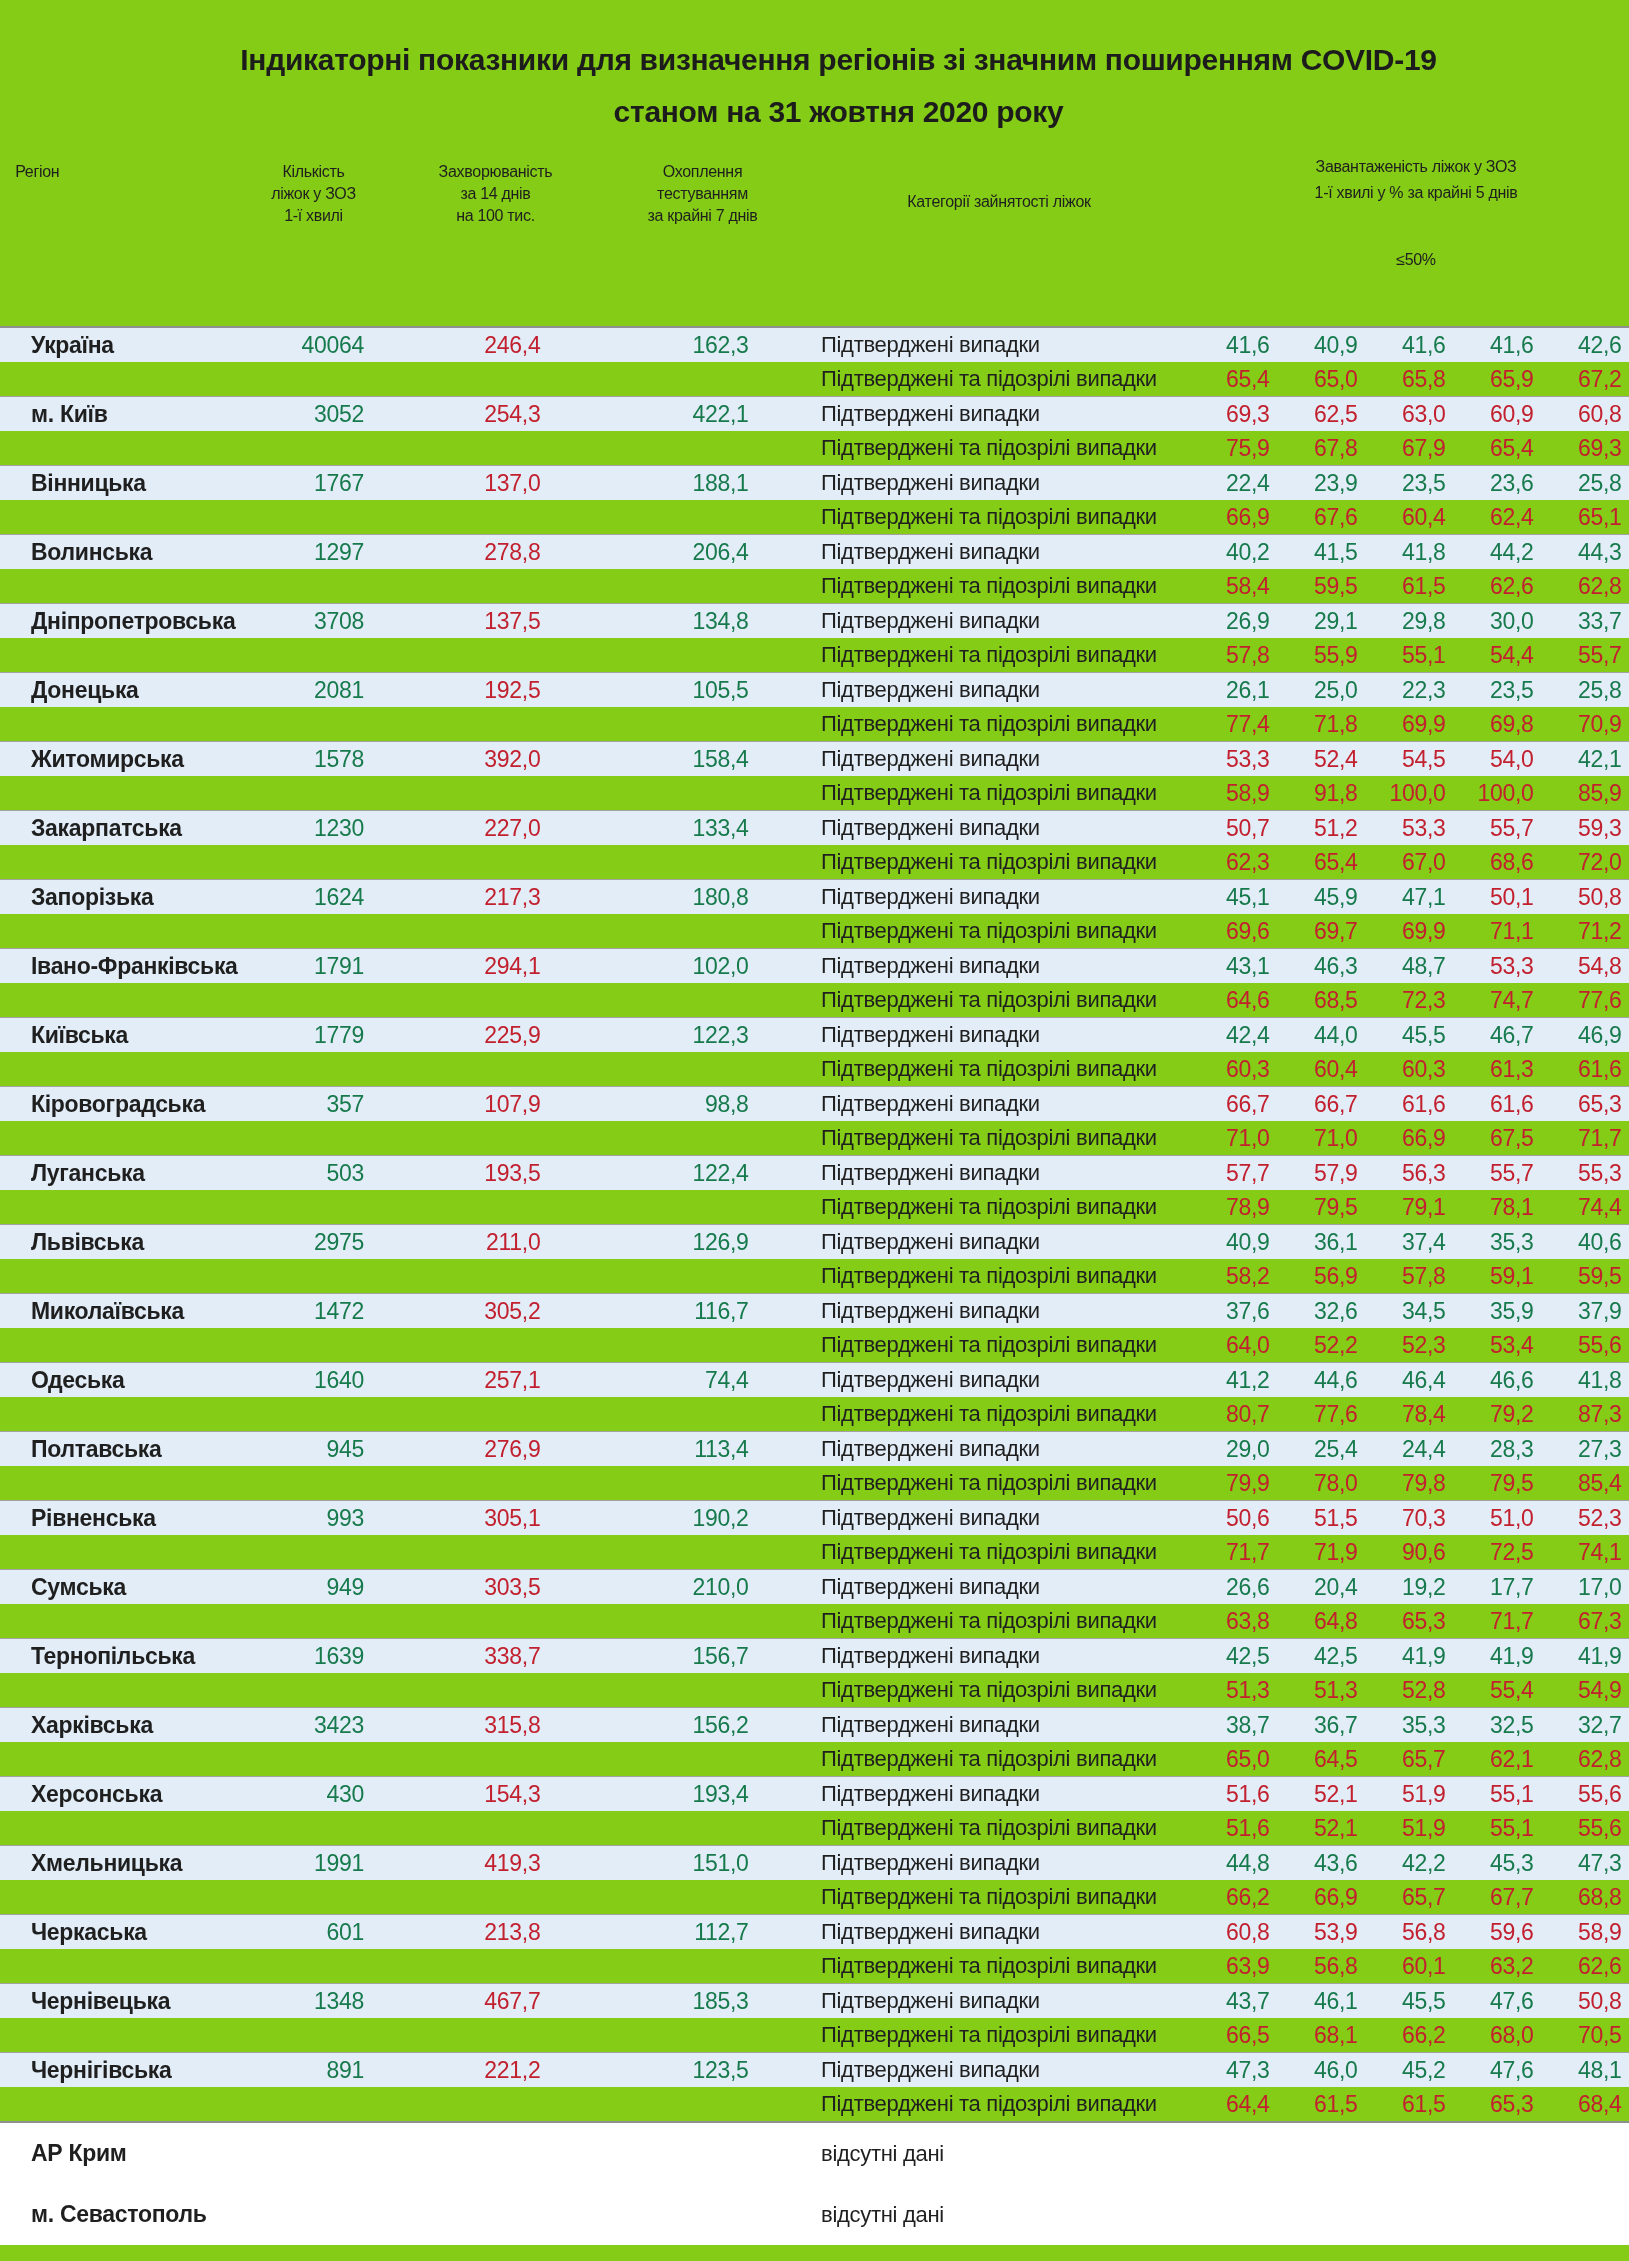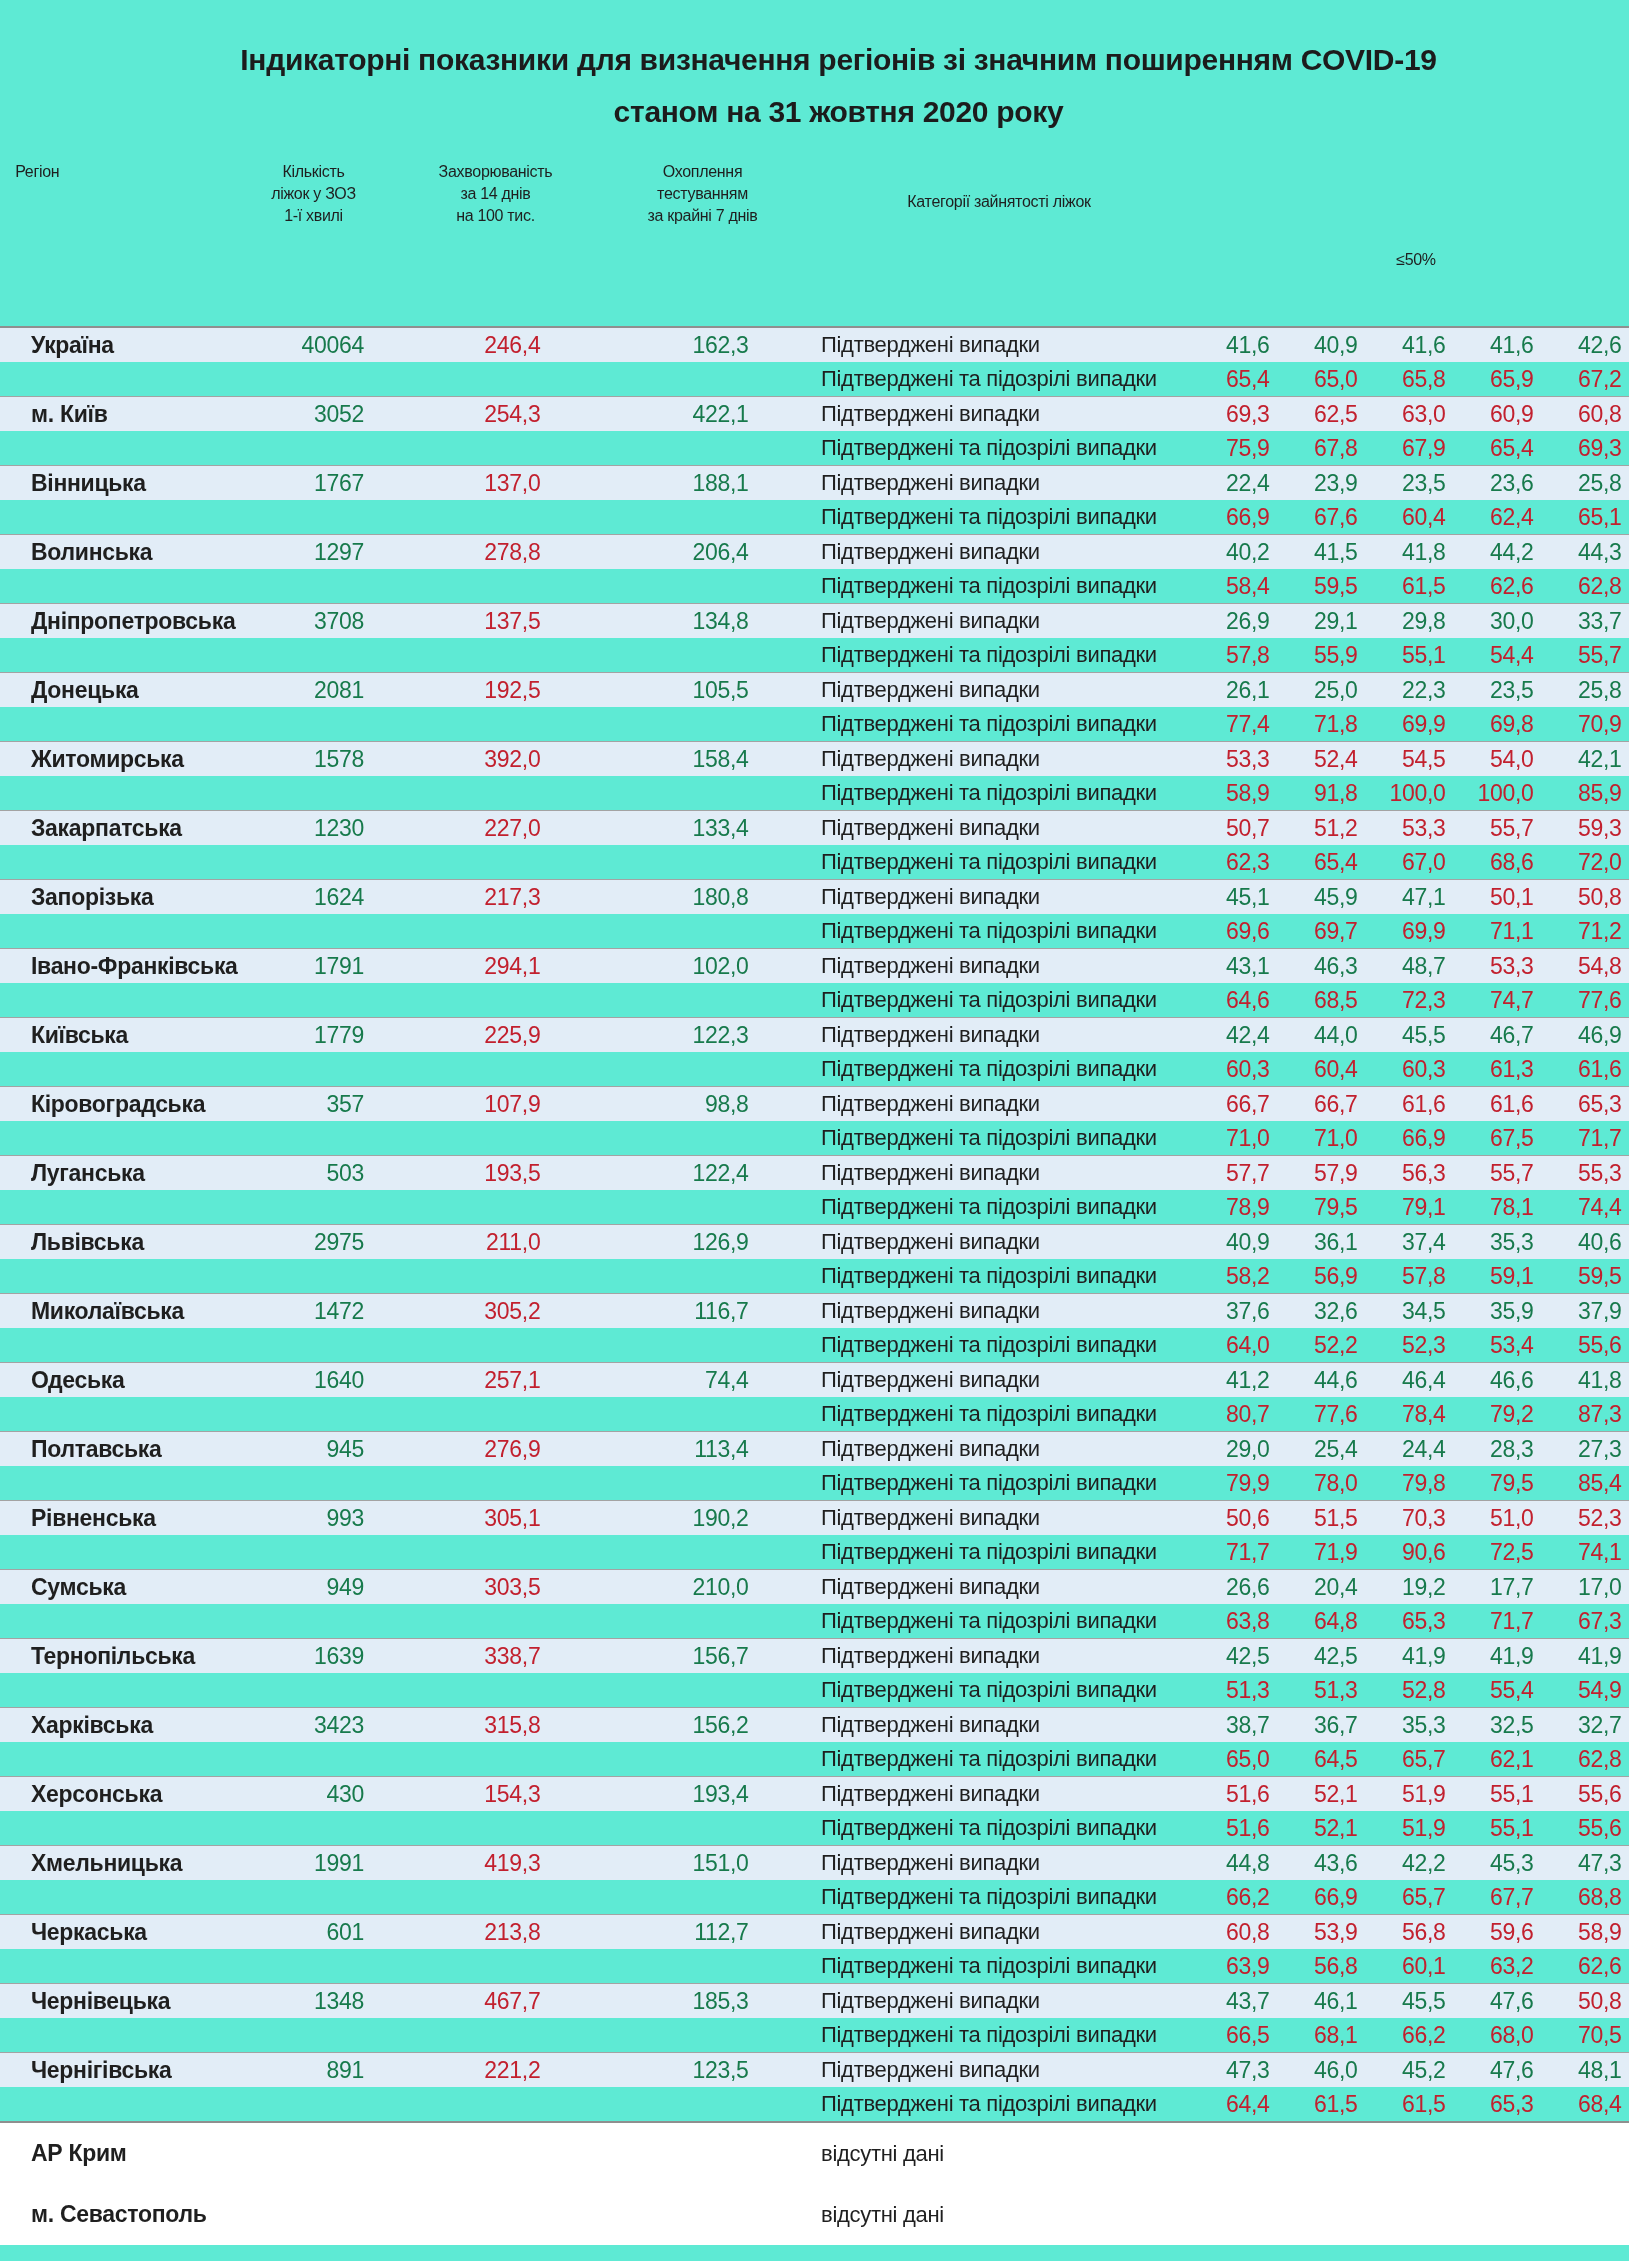--- a/index.html
+++ b/index.html
@@ -1,19 +1,19 @@
 <!DOCTYPE html>
 <html lang="uk" style="font-size:13.5px"><head>
 <meta charset="utf-8">
 <style>
   html,body{margin:0;padding:0;background:#fff;}
   .page{
     position:relative;
     width:1630px;height:2261px;
-    background:#5eead4;
+    background:#84cc16;
     font-family:"Liberation Sans", sans-serif;
     color:var(--text,#1f1f1f);
     letter-spacing:-0.3px;
     overflow:hidden;
   }
   .title{
     position:absolute;top:34px;left:47px;width:1583px;
     text-align:center;font-weight:700;font-size:30px;line-height:52px;
     color:#1c1c1c;
   }
@@ -78,20 +78,24 @@
     </div>
 
     <div class="h-abs h-testing">
       <div>Охоплення</div>
       <div>тестуванням</div>
       <div>за крайні 7 днів</div>
     </div>
 
     <div class="h-abs h-category">Категорії зайнятості ліжок</div>
 
+    <div class="h-abs h-occupancy">
+      <div>Завантаженість ліжок у ЗОЗ</div>
+      <div>1-ї хвилі у % за крайні 5 днів</div>
+    </div>
 
     <div class="h-abs h-le50">≤50%</div>
 
   </div>
 
   <div class="tbody">
       <div class="pair first">
         <div class="grid row stripe">
           <div class="cell-region">Україна</div>
           <div class="cell-num c-beds">40064</div>

